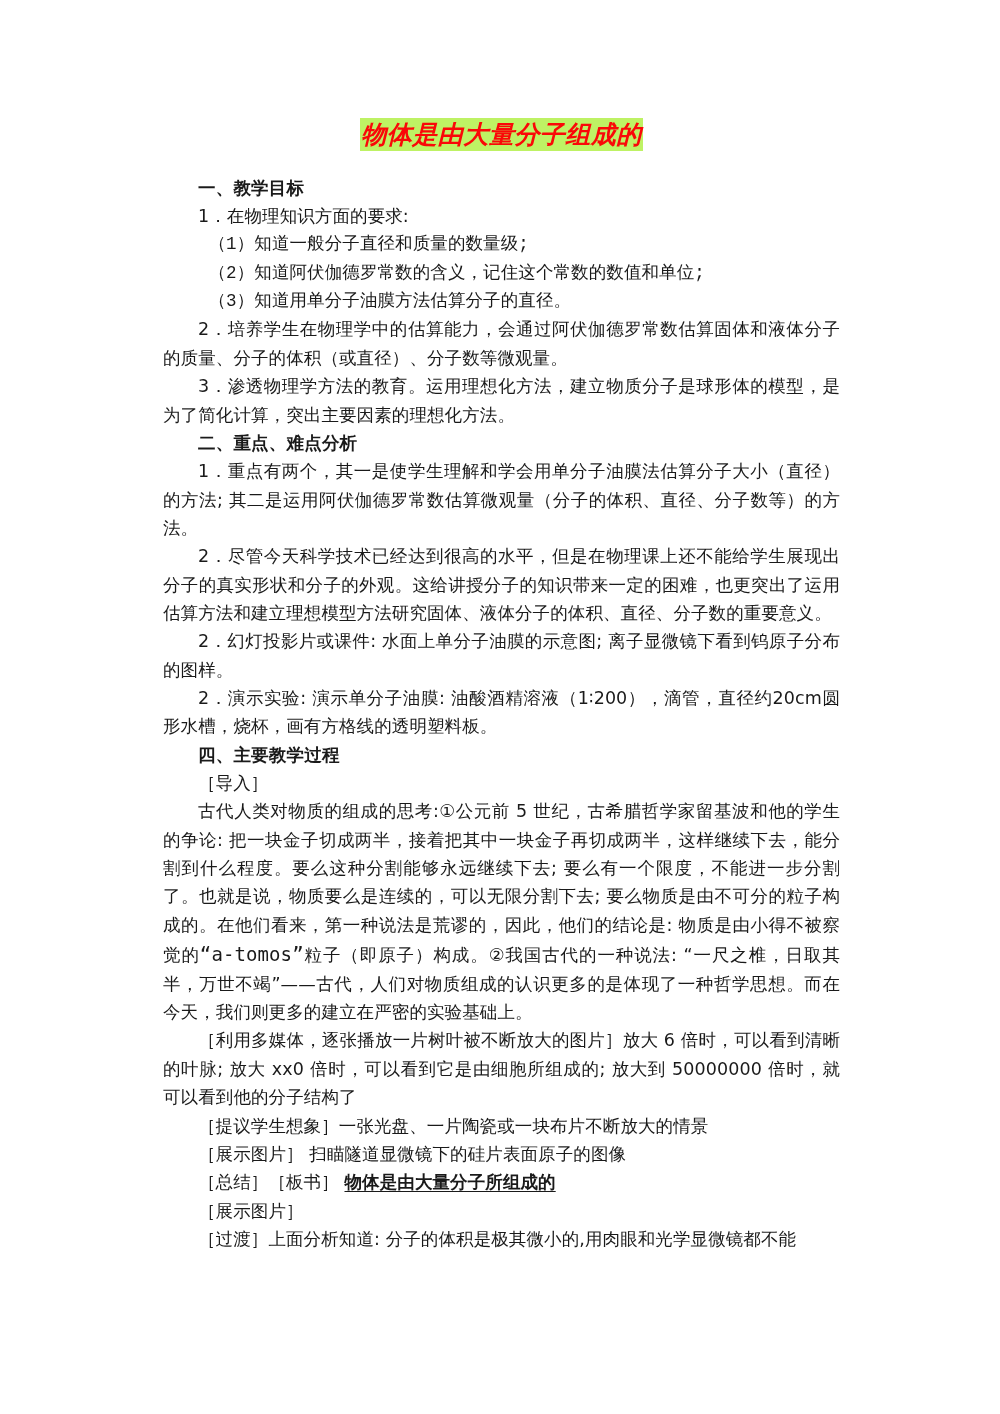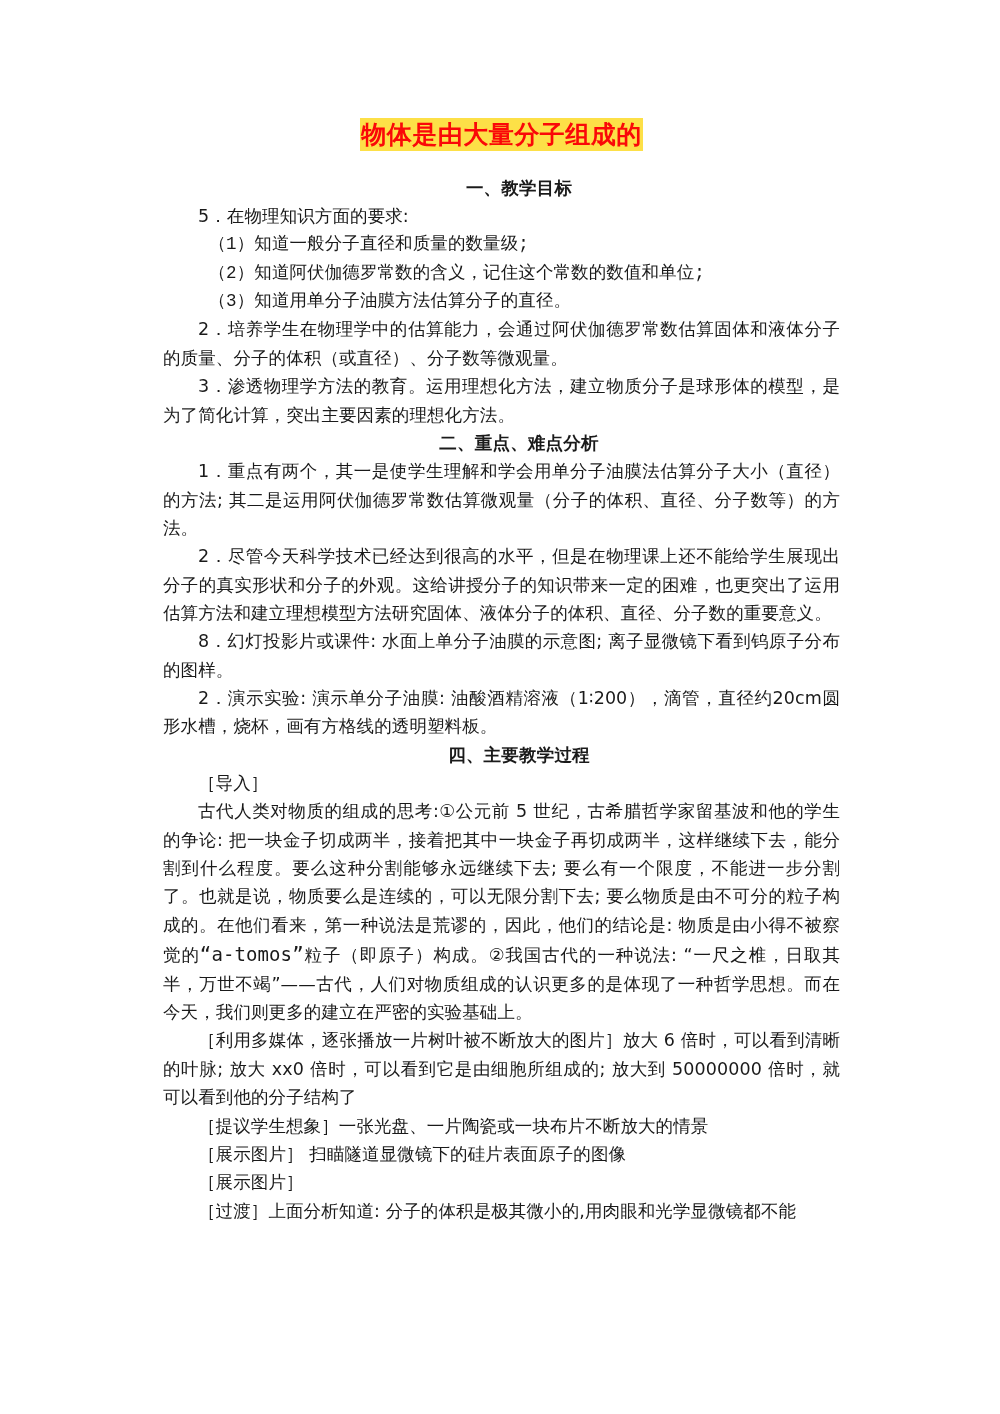--- a/index.html
+++ b/index.html
@@ -23,32 +23,32 @@
   }
   .doc-title {
     text-align: center;
     margin: 0 0 22px 0;
     line-height: 1.35;
     font-size: 25px;
   }
   .doc-title .hl {
     color: #fa0808;
     font-weight: bold;
-    background: #fde047;
+    background: #bef264;
     padding: 2px 1px;
     letter-spacing: 0.5px;
+    font-style: italic;
   }
   .sec-head {
     font-size: 17.5px;
     font-weight: bold;
     line-height: 1.62;
     margin: 0;
     text-indent: 2em;
     letter-spacing: 0.2px;
-    text-align: center;
   }
   p.body {
     font-size: 17.5px;
     line-height: 1.62;
     margin: 0;
     text-indent: 2em;
     text-align: justify;
     text-justify: inter-ideograph;
     letter-spacing: 0.1px;
   }
@@ -73,32 +73,32 @@
 </head>
 <body>
 
 <div class="page">
 
   <h1 class="doc-title">
     <span class="hl">物体是由大量分子组成的</span>
   </h1>
 
   <div class="sec-head">一、教学目标</div>
-  <p class="body">5．在物理知识方面的要求:</p>
+  <p class="body">1．在物理知识方面的要求:</p>
   <p class="body sub">（1）知道一般分子直径和质量的数量级;</p>
   <p class="body sub">（2）知道阿伏伽德罗常数的含义，记住这个常数的数值和单位;</p>
   <p class="body sub">（3）知道用单分子油膜方法估算分子的直径。</p>
   <p class="body">2．培养学生在物理学中的估算能力，会通过阿伏伽德罗常数估算固体和液体分子的质量、分子的体积（或直径）、分子数等微观量。</p>
   <p class="body">3．渗透物理学方法的教育。运用理想化方法，建立物质分子是球形体的模型，是为了简化计算，突出主要因素的理想化方法。</p>
 
   <div class="sec-head">二、重点、难点分析</div>
   <p class="body">1．重点有两个，其一是使学生理解和学会用单分子油膜法估算分子大小（直径）的方法; 其二是运用阿伏伽德罗常数估算微观量（分子的体积、直径、分子数等）的方法。</p>
   <p class="body">2．尽管今天科学技术已经达到很高的水平，但是在物理课上还不能给学生展现出分子的真实形状和分子的外观。这给讲授分子的知识带来一定的困难，也更突出了运用估算方法和建立理想模型方法研究固体、液体分子的体积、直径、分子数的重要意义。</p>
 
-  <p class="body">8．幻灯投影片或课件: 水面上单分子油膜的示意图; 离子显微镜下看到钨原子分布的图样。</p>
+  <p class="body">2．幻灯投影片或课件: 水面上单分子油膜的示意图; 离子显微镜下看到钨原子分布的图样。</p>
   <p class="body">2．演示实验: 演示单分子油膜: 油酸酒精溶液（1∶200），滴管，直径约20cm圆形水槽，烧杯，画有方格线的透明塑料板。</p>
 
   <div class="sec-head">四、主要教学过程</div>
   <p class="body">［导入］</p>
 
   <p class="body">
     <span>古代人类对物质的组成的思考:</span><span>①</span><span>公元前 5 世纪，古希腊哲学家留基波和他的学生的争论: 把一块金子切成两半，接着把其中一块金子再切成两半，这样继续下去，能分割到什么程度。要么这种分割能够永远继续下去; 要么有一个限度，不能进一步分割了。也就是说，物质要么是连续的，可以无限分割下去; 要么物质是由不可分的粒子构成的。在他们看来，第一种说法是荒谬的，因此，他们的结论是: 物质是由小得不被察觉的</span><span class="mono">“a-tomos”</span><span>粒子（即原子）构成。</span><span>②</span><span>我国古代的一种说法: “一尺之椎，日取其半，万世不竭”——古代，人们对物质组成的认识更多的是体现了一种哲学思想。而在今天，我们则更多的建立在严密的实验基础上。</span>
   </p>
 
   <p class="body">
@@ -106,20 +106,23 @@
   </p>
 
   <p class="body hang">
     <span class="b">［提议学生想象］</span><span>一张光盘、一片陶瓷或一块布片不断放大的情景</span>
   </p>
 
   <p class="body hang">
     <span class="b">［展示图片］</span>&nbsp;<span>扫瞄隧道显微镜下的硅片表面原子的图像</span>
   </p>
 
+  <p class="body hang">
+    <span class="b">［总结］［板书］</span>&nbsp;<span class="u-b">物体是由大量分子所组成的</span>
+  </p>
 
   <p class="body hang">
     <span>［展示图片］</span>
   </p>
 
   <p class="body hang">
     <span class="b">［过渡］</span><span>上面分析知道: 分子的体积是极其微小的,用肉眼和光学显微镜都不能</span>
   </p>
 
 

